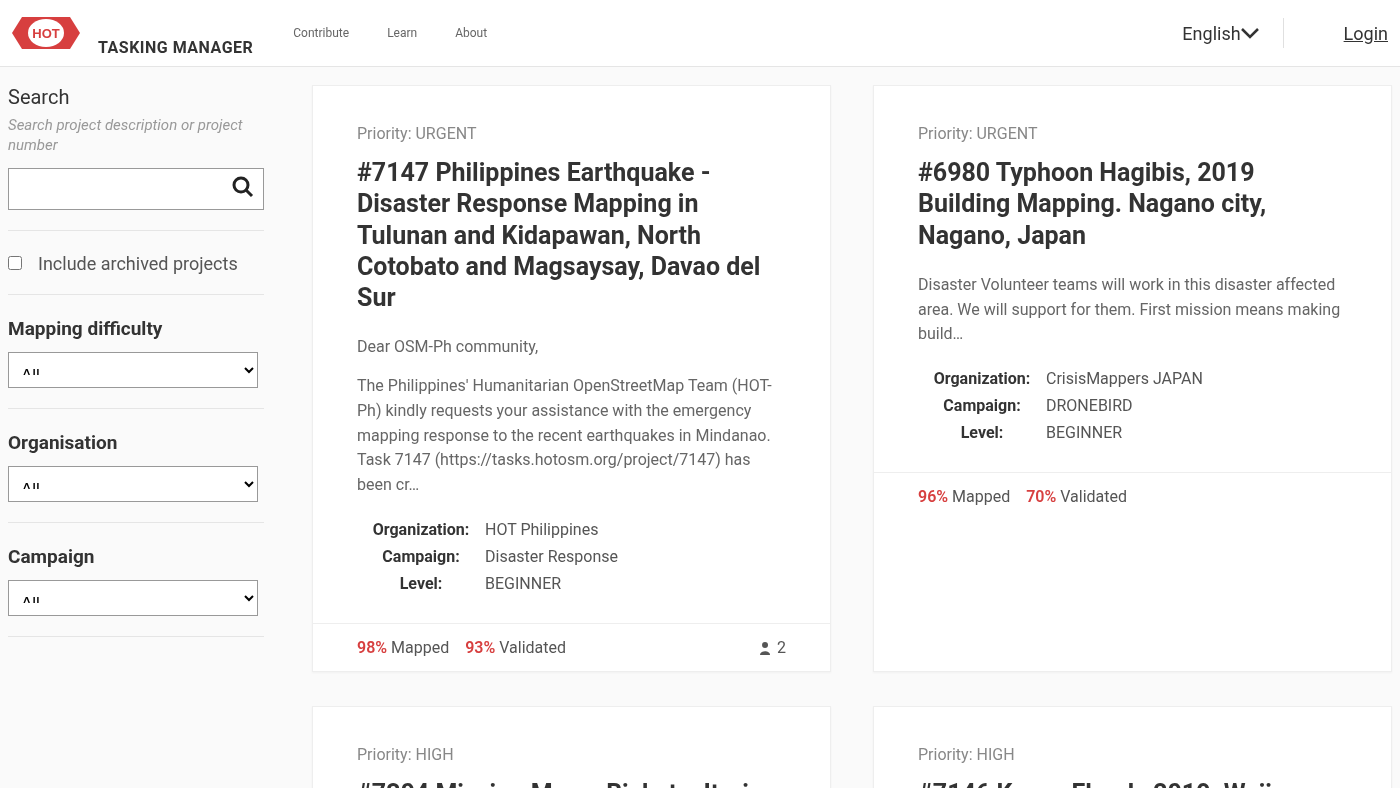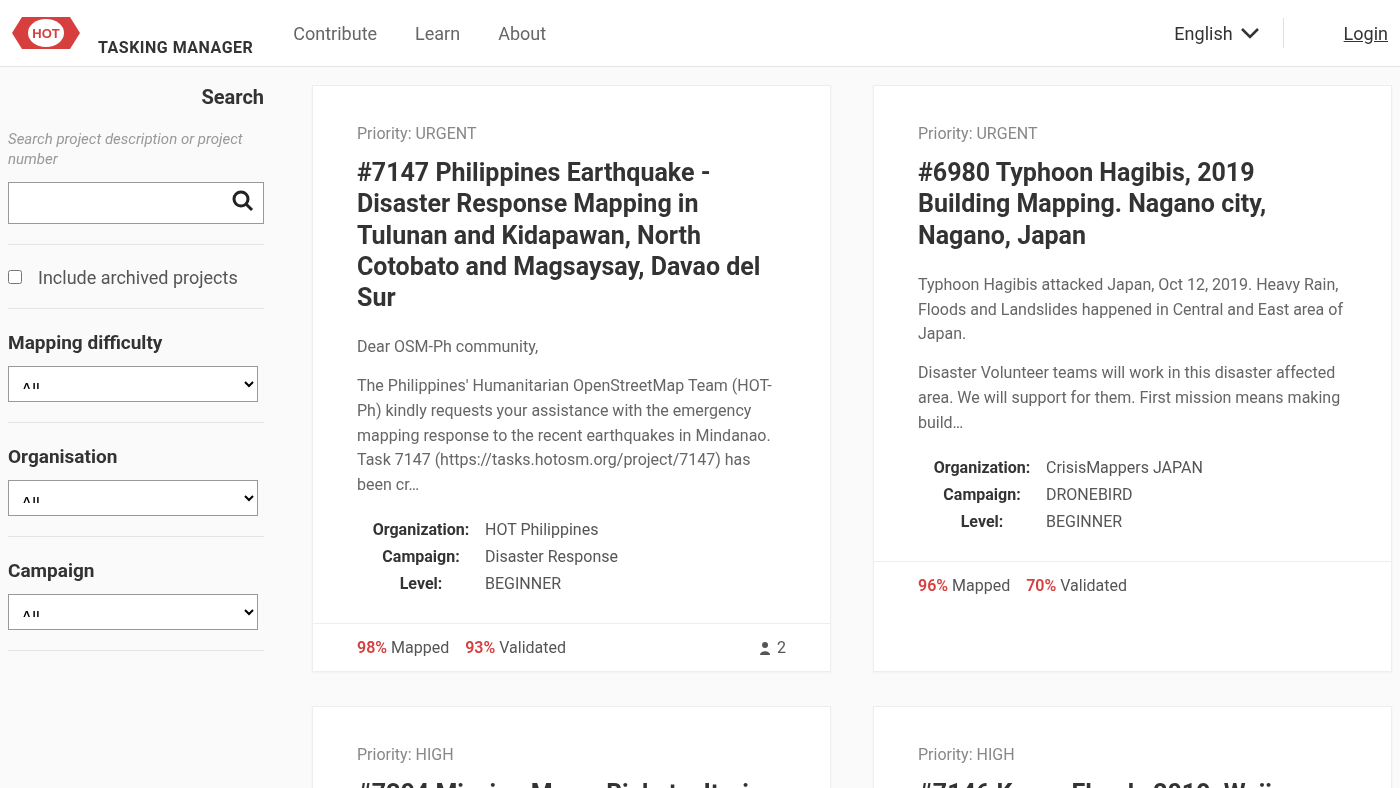--- a/index.html
+++ b/index.html
@@ -2,28 +2,28 @@
 <html><head>
 <meta charset="utf-8">
 <style>
 * { box-sizing: border-box; margin: 0; padding: 0; }
 body { font-family: -apple-system, BlinkMacSystemFont, "Segoe UI", Roboto, sans-serif; background: #fafafa; color: #333; }
 .header { background: #fff; border-bottom: 1px solid #e5e5e5; display: flex; align-items: center; padding: 0 12px; height: 67px; }
 .logo-area { display: flex; align-items: flex-end; gap: 18px; margin-right: 40px; }
 .logo-badge { width: 68px; height: 48px; position: relative; display: flex; align-items: center; justify-content: center; }
 .logo-text { font-weight: 700; font-size: 16px; letter-spacing: 0.5px; color: #333; }
 .nav { display: flex; gap: 38px; }
-.nav a { color: #666; text-decoration: none; font-size: 18px; }
+.nav a { color: #666; text-decoration: none; font-size: 12px; }
 .header-right { margin-left: auto; display: flex; align-items: center; gap: 0; }
-.lang { font-size: 18px; color: #333; padding: 0 24px; display: flex; align-items: center; gap: 8px; border-right: 1px solid #e0e0e0; height: 30px; }
+.lang { font-size: 18px; color: #333; padding: 0 24px; display: flex; align-items: center; border-right: 1px solid #e0e0e0; height: 30px; }
 .login { font-size: 18px; color: #333; padding: 0 0 0 60px; }
 .page { display: flex; padding: 18px 8px 0 8px; gap: 48px; }
 .sidebar { width: 256px; flex-shrink: 0; }
 .side-section { border-bottom: 1px solid #e5e5e5; padding-bottom: 20px; margin-bottom: 22px; }
-.side-title { font-weight: 700; font-size: 20px; color: #333; margin-bottom: 20px; text-align: right; }
+.side-title { font-weight: 400; font-size: 20px; color: #333; margin-bottom: 6px; }
 .side-hint { color: #999; font-style: italic; font-size: 15px; line-height: 1.35; margin-bottom: 12px; }
 .search-wrap { position: relative; }
 .search-input { width: 100%; height: 42px; border: 1px solid #999; padding: 0 40px 0 10px; font-size: 15px; background: #fff; }
 .search-icon { position: absolute; right: 10px; top: 50%; transform: translateY(-50%); }
 .chk-row { display: flex; align-items: center; gap: 16px; font-size: 18px; color: #555; }
 .chk { width: 14px; height: 14px; }
 .side-label { font-weight: 700; font-size: 19px; color: #333; margin-bottom: 12px; }
 .sel { width: 250px; height: 36px; border: 1px solid #999; font-size: 17px; padding: 12px 8px; background: #fff; }
 .cards { flex: 1; display: grid; grid-template-columns: repeat(2, minmax(0,520px)); gap: 34px 42px; align-content: start; }
 .card { background: #fff; border: 1px solid #eee; box-shadow: 0 1px 2px rgba(0,0,0,0.04); padding: 38px 44px 18px 44px; display: flex; flex-direction: column; }
@@ -145,21 +145,20 @@
               <path d="M1 14 C1 9 11 9 11 14 Z" fill="#555"></path>
             </svg>
           <span>2</span>
         </span>
       </div>
     </div>
 
     <div class="card">
       <div class="priority">Priority: URGENT</div>
       <div class="ctitle">#6980 Typhoon Hagibis, 2019 Building Mapping. Nagano city, Nagano, Japan</div>
-      <div class="cbody">Typhoon Hagibis attacked Japan, Oct 12, 2019. Heavy Rain, Floods and Landslides happened in Central and East area of Japan.</div>
       <div class="cbody">Disaster Volunteer teams will work in this disaster affected area. We will support for them. First mission means making build…</div>
       <div class="meta">
         <div class="meta-row">
             <span class="meta-k">Organization:</span>
             <span class="meta-v">CrisisMappers JAPAN</span>
           </div>
         <div class="meta-row">
             <span class="meta-k">Campaign:</span>
             <span class="meta-v">DRONEBIRD</span>
           </div>

